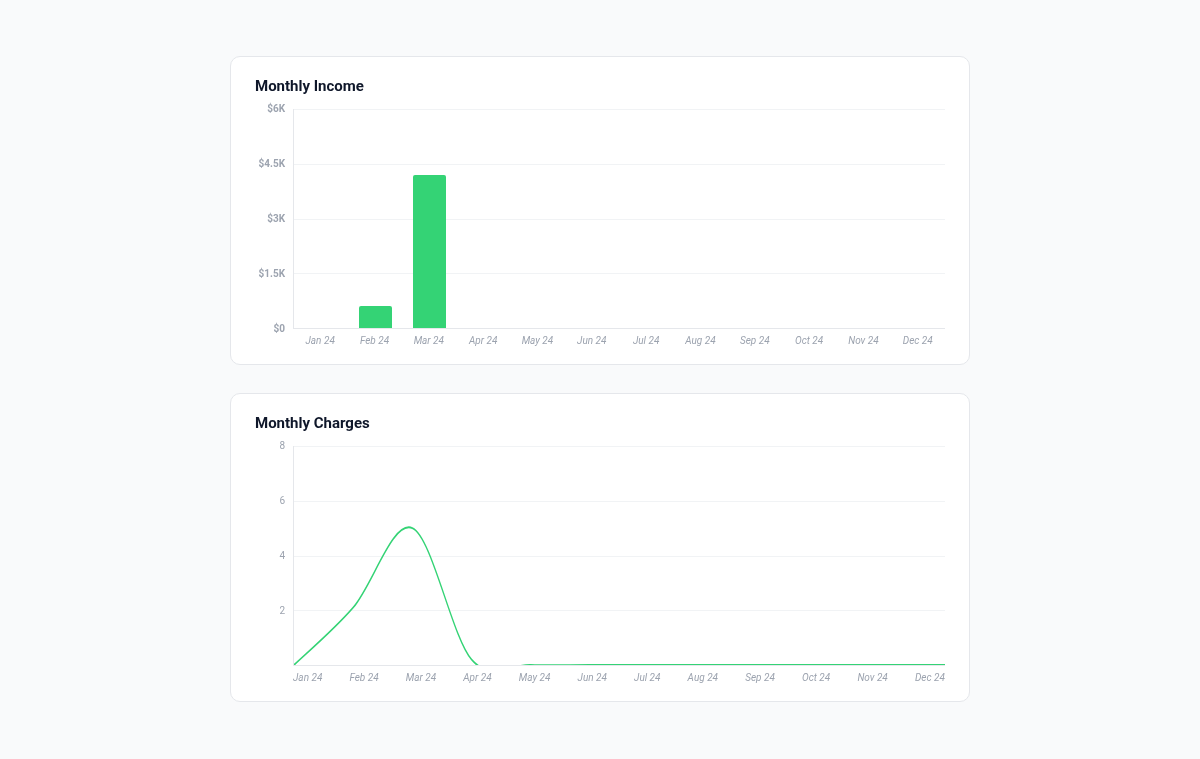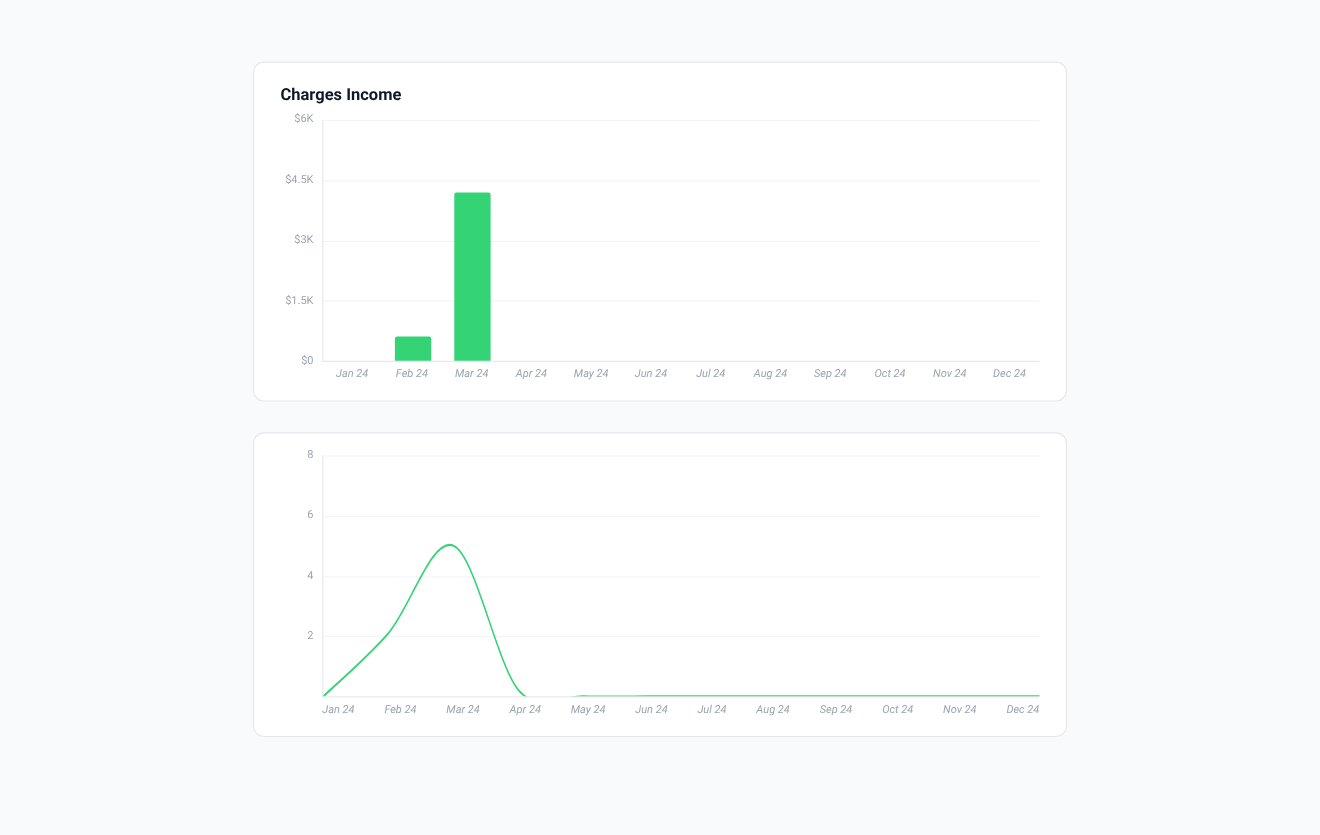--- a/index.html
+++ b/index.html
@@ -37,20 +37,21 @@
   }
   .y-axis {
     display: flex;
     flex-direction: column;
     justify-content: space-between;
     align-items: flex-end;
     padding-right: 8px;
     font-size: 10px;
     color: #9ca3af;
     height: 220px;
+    font-weight: bold;
   }
   .y-tick { line-height: 1; transform: translateY(-50%); }
   .y-tick:last-child { transform: translateY(50%); }
   .y-tick:first-child { transform: translateY(-50%); }
   
   .y-axis .y-tick { transform: none; height: 0; display: flex; align-items: center; }
 
   .plot {
     flex: 1;
     position: relative;
@@ -136,21 +137,21 @@
   .y-axis-col {
     width: 38px;
   }
 </style>
 </head>
 <body>
 
 <div class="container">
 
   <div class="card">
-    <div class="card-title">Charges Income</div>
+    <div class="card-title">Monthly Income</div>
     <div class="chart-wrap">
       <div class="chart-body">
         <div class="y-axis y-axis-col">
           <div class="y-tick">$6K</div>
           <div class="y-tick">$4.5K</div>
           <div class="y-tick">$3K</div>
           <div class="y-tick">$1.5K</div>
           <div class="y-tick">$0</div>
         </div>
         <div class="plot">
@@ -195,20 +196,21 @@
             <div class="x-tick">Sep 24</div>
             <div class="x-tick">Oct 24</div>
             <div class="x-tick">Nov 24</div>
             <div class="x-tick">Dec 24</div>
           </div>
       </div>
     </div>
   </div>
 
   <div class="card">
+    <div class="card-title">Monthly Charges</div>
     <div class="chart-wrap">
       <div class="chart-body">
         <div class="y-axis-col" style="position:relative; height:220px;">
           <div id="charges-y" style="position:absolute; inset:0;">
               <div style="position: absolute; right: 8px; top: calc(75% - 6px); font-size: 10px; color: rgb(156, 163, 175);">2</div>
               <div style="position: absolute; right: 8px; top: calc(50% - 6px); font-size: 10px; color: rgb(156, 163, 175);">4</div>
               <div style="position: absolute; right: 8px; top: calc(25% - 6px); font-size: 10px; color: rgb(156, 163, 175);">6</div>
               <div style="position: absolute; right: 8px; top: calc(0% - 6px); font-size: 10px; color: rgb(156, 163, 175);">8</div>
             </div>
         </div>

